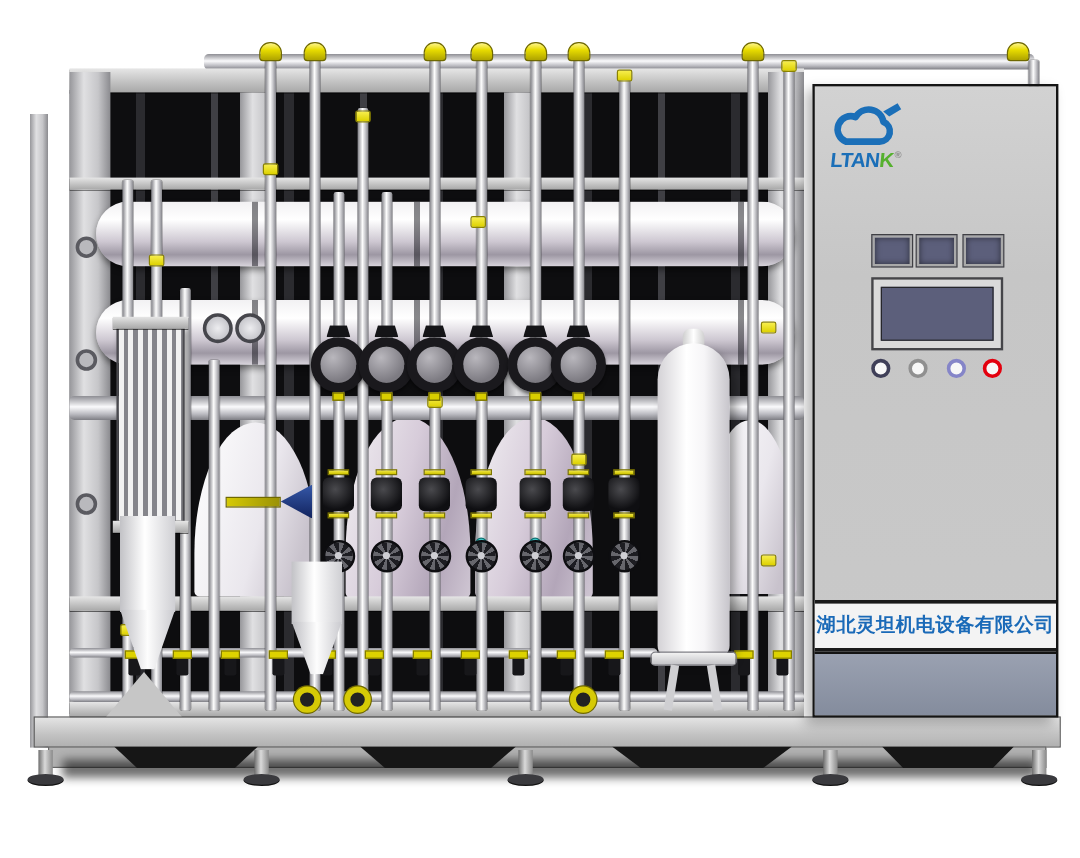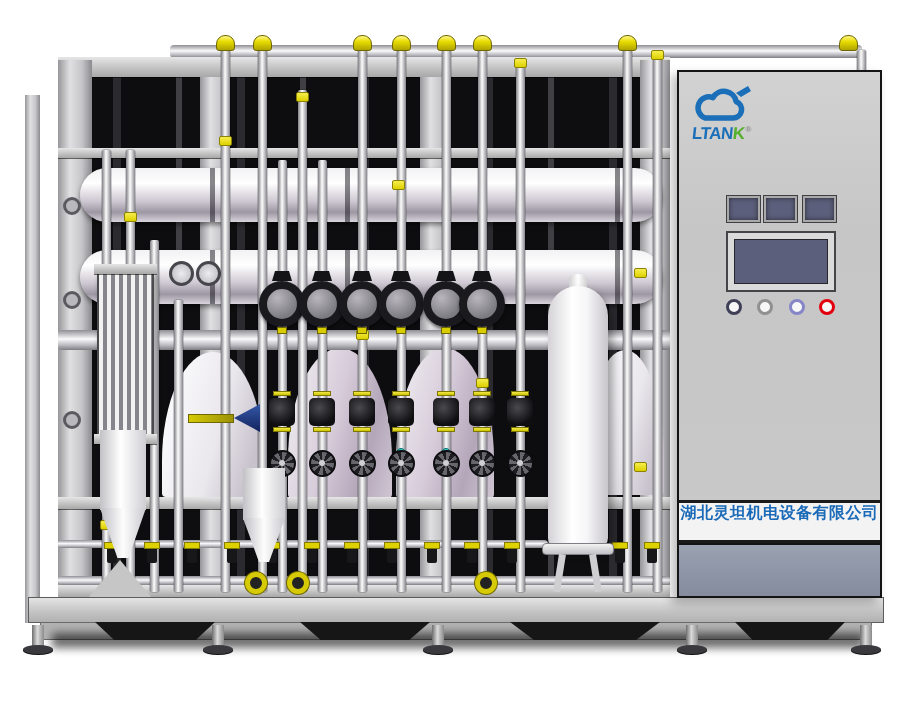--- a/index.html
+++ b/index.html
@@ -44,21 +44,21 @@
   .foot-pad{position:absolute;width:30px;height:9px;border-radius:50%;background:#3a3a3e;box-shadow:0 1px 0 #101010}
 
   
   .cabinet{position:absolute;left:677px;top:70px;width:205px;height:528px;border:2px solid #141414;
            background:linear-gradient(180deg,#d2d2d2,#c6c6c6 30%,#c9c9c9);box-shadow:-5px 5px 10px rgba(0,0,0,.28)}
   .cwin{position:absolute;width:33px;height:26px;background:#5c5f7b;border:2px solid #a9a9a9;outline:1px solid #3f3f44;box-shadow:inset 0 0 5px rgba(0,0,0,.55)}
   .cbtn{position:absolute;width:16px;height:16px;border-radius:50%;background:#f7f7f7}
   .screenOuter{position:absolute;left:47px;top:159px;width:110px;height:61px;background:#dadada;border:2px solid #454549}
   .screenInner{position:absolute;left:6px;top:6px;right:6px;bottom:6px;background:#5c5f7b;border:1px solid #26262b}
   .plate{position:absolute;left:0;top:428px;width:201px;height:43px;background:#f3f3f3;
-         border-top:3px solid #1a1a1a;border-bottom:3px solid #1a1a1a;display:flex;justify-content:center}
+         border-top:3px solid #1a1a1a;border-bottom:3px solid #1a1a1a;display:flex;align-items:center;justify-content:center}
   .plate span{color:#1a6ab8;font-weight:bold;font-size:16px;letter-spacing:.5px;white-space:nowrap}
   .lowerPanel{position:absolute;left:0;top:471px;width:201px;height:53px;border-top:2px solid #141414;
               background:linear-gradient(180deg,#9aa1b1,#848c9d)}
   .brand{position:absolute;left:13px;top:52px;transform:skewX(-6deg);font-weight:bold;font-size:17px;letter-spacing:-.5px}
   .brand .blue{color:#1b6fb8}.brand .green{color:#55b02e}
   .brand sup{font-size:8px;color:#8a8a8a;font-style:normal;transform:skewX(6deg);display:inline-block}
 </style>
 </head>
 <body>
 

